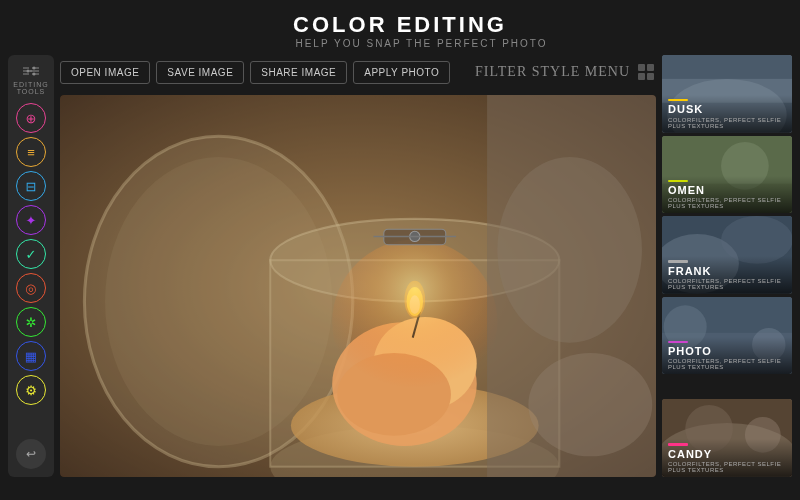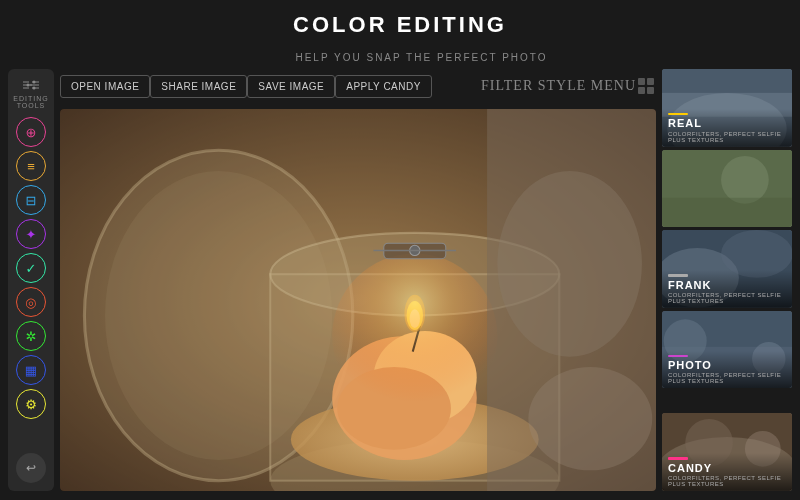--- a/index.html
+++ b/index.html
@@ -20,21 +20,21 @@
     .header-title {
       font-size: 22px;
       font-weight: 700;
       letter-spacing: 3px;
       color: #fff;
     }
     .header-subtitle {
       font-size: 10px;
       letter-spacing: 2px;
       color: #888;
-      margin-top: 14px;
+      margin-top: 0;
       padding-left: 43px;
     }
 
     
     .main-container {
       display: flex;
       flex-direction: row;
       height: 430px;
       padding: 0 8px 8px 8px;
       gap: 6px;
@@ -93,20 +93,21 @@
       display: flex;
       flex-direction: column;
       gap: 6px;
     }
 
     
     .toolbar {
       display: flex;
       flex-direction: row;
       align-items: center;
+      gap: 6px;
       height: 34px;
     }
     .toolbar-btn {
       background: transparent;
       border: 1px solid #555;
       color: #ccc;
       font-size: 10px;
       letter-spacing: 0.5px;
       padding: 5px 10px;
       border-radius: 3px;
@@ -228,23 +229,23 @@
     <div class="tool-icon" style="border-color:#3456e8;color:#3456e8;">▦</div>
     <div class="tool-icon" style="border-color:#e8e834;color:#e8e834;">⚙</div>
     <div class="tool-icon-spacer"></div>
     <button class="tool-button-round">↩</button>
   </div>
 
   <div class="center-panel">
 
     <div class="toolbar">
       <button class="toolbar-btn">OPEN IMAGE</button>
+      <button class="toolbar-btn">SAVE IMAGE</button>
       <button class="toolbar-btn">SHARE IMAGE</button>
-      <button class="toolbar-btn">SAVE IMAGE</button>
-      <button class="toolbar-btn">APPLY CANDY</button>
+      <button class="toolbar-btn">APPLY PHOTO</button>
       <div class="toolbar-spacer"></div>
       <span class="filter-style-menu">FILTER STYLE MENU</span>
       <div class="grid-icon">
         <div class="grid-cell"></div>
         <div class="grid-cell"></div>
         <div class="grid-cell"></div>
         <div class="grid-cell"></div>
       </div>
     </div>
 
@@ -306,31 +307,36 @@
   <div class="filters-panel">
 
     <div class="filter-item" style="background:linear-gradient(160deg,#5a6a7a,#8a9aaa);">
       <svg class="filter-thumbnail" viewBox="0 0 130 65" xmlns="http://www.w3.org/2000/svg" preserveAspectRatio="xMidYMid slice">
         <rect width="130" height="65" fill="#4a5a6a"></rect>
         <ellipse cx="65" cy="50" rx="50" ry="30" fill="#6a7a8a" opacity="0.6"></ellipse>
         <rect x="0" y="20" width="130" height="20" fill="#8a9aaa" opacity="0.3"></rect>
       </svg>
       <div class="filter-overlay">
         <div class="filter-accent" style="background:#ffcc00;"></div>
-        <div class="filter-name">REAL</div>
+        <div class="filter-name">DUSK</div>
         <div class="filter-desc">COLORFILTERS, PERFECT SELFIE PLUS TEXTURES</div>
       </div>
     </div>
 
     <div class="filter-item" style="background:linear-gradient(160deg,#6a7a5a,#9aaa8a);">
       <svg class="filter-thumbnail" viewBox="0 0 130 65" xmlns="http://www.w3.org/2000/svg" preserveAspectRatio="xMidYMid slice">
         <rect width="130" height="65" fill="#5a6a4a"></rect>
         <circle cx="80" cy="25" r="20" fill="#7a8a6a" opacity="0.5"></circle>
         <rect x="0" y="40" width="130" height="25" fill="#4a5a3a" opacity="0.4"></rect>
       </svg>
+      <div class="filter-overlay">
+        <div class="filter-accent" style="background:#ccdd00;"></div>
+        <div class="filter-name">OMEN</div>
+        <div class="filter-desc">COLORFILTERS, PERFECT SELFIE PLUS TEXTURES</div>
+      </div>
     </div>
 
     <div class="filter-item" style="background:linear-gradient(160deg,#4a5a6a,#7a8a9a);">
       <svg class="filter-thumbnail" viewBox="0 0 130 65" xmlns="http://www.w3.org/2000/svg" preserveAspectRatio="xMidYMid slice">
         <rect width="130" height="65" fill="#3a4a5a"></rect>
         <ellipse cx="40" cy="40" rx="35" ry="25" fill="#6a7a8a" opacity="0.5"></ellipse>
         <ellipse cx="90" cy="20" rx="30" ry="20" fill="#5a6a7a" opacity="0.4"></ellipse>
       </svg>
       <div class="filter-overlay">
         <div class="filter-accent" style="background:#aaaaaa;"></div>

